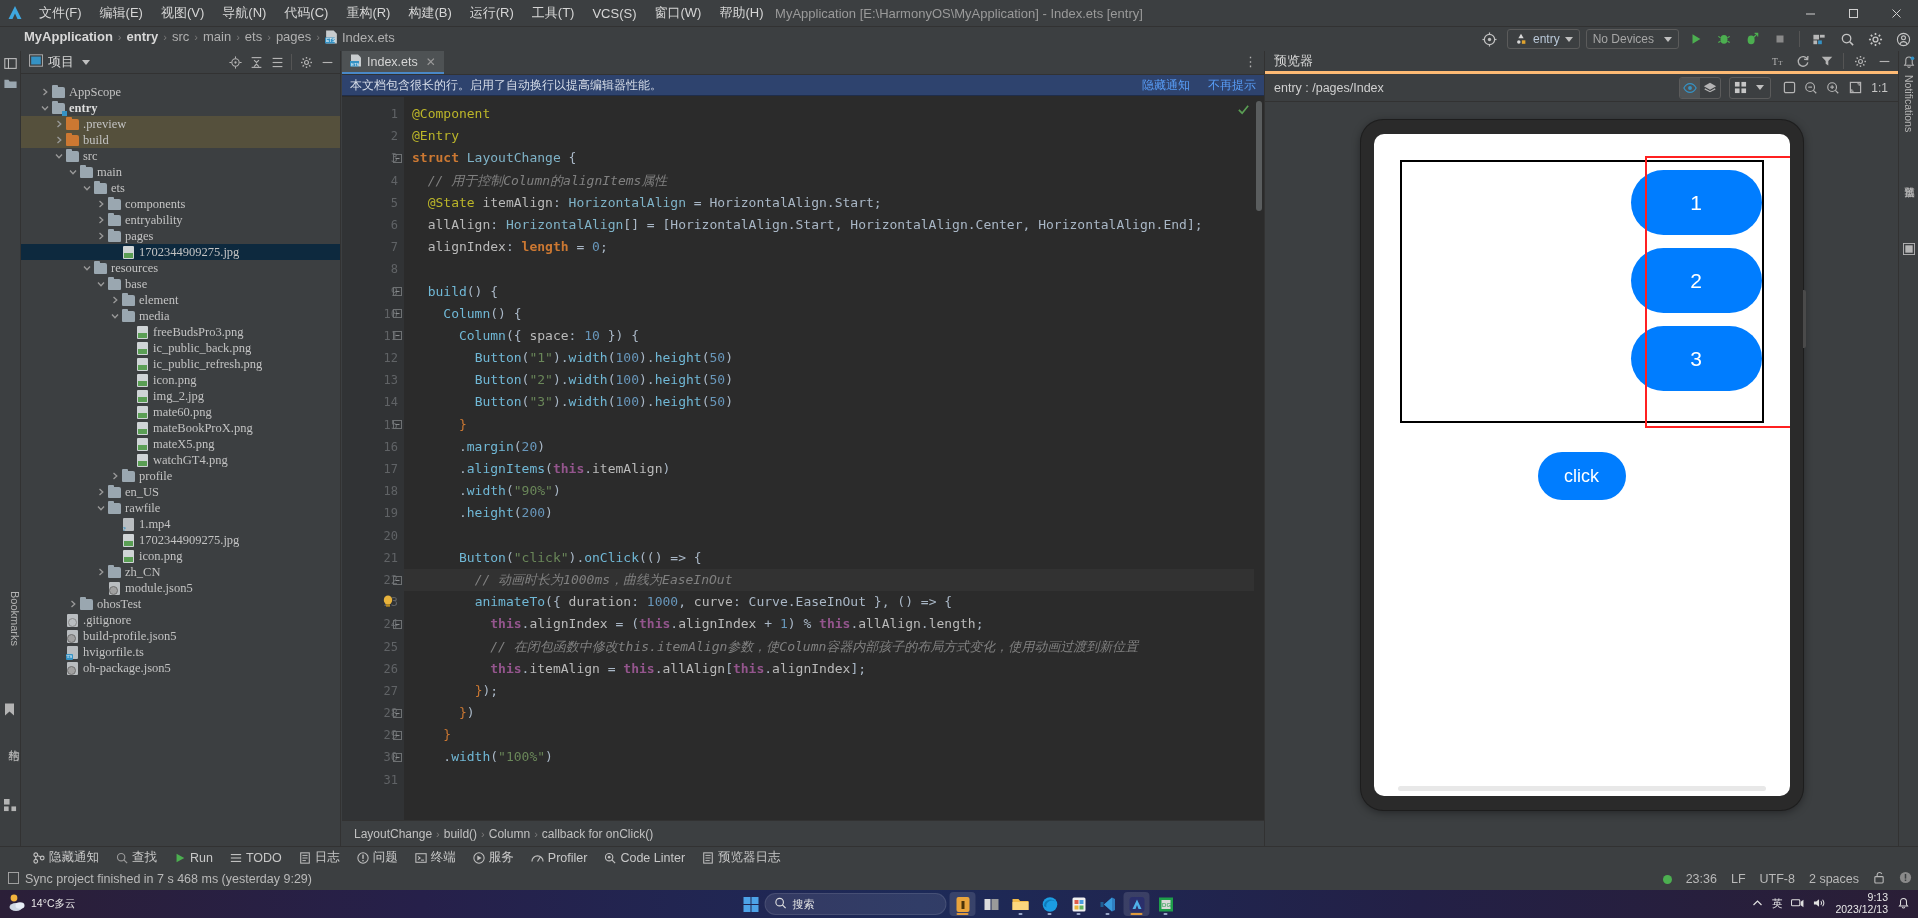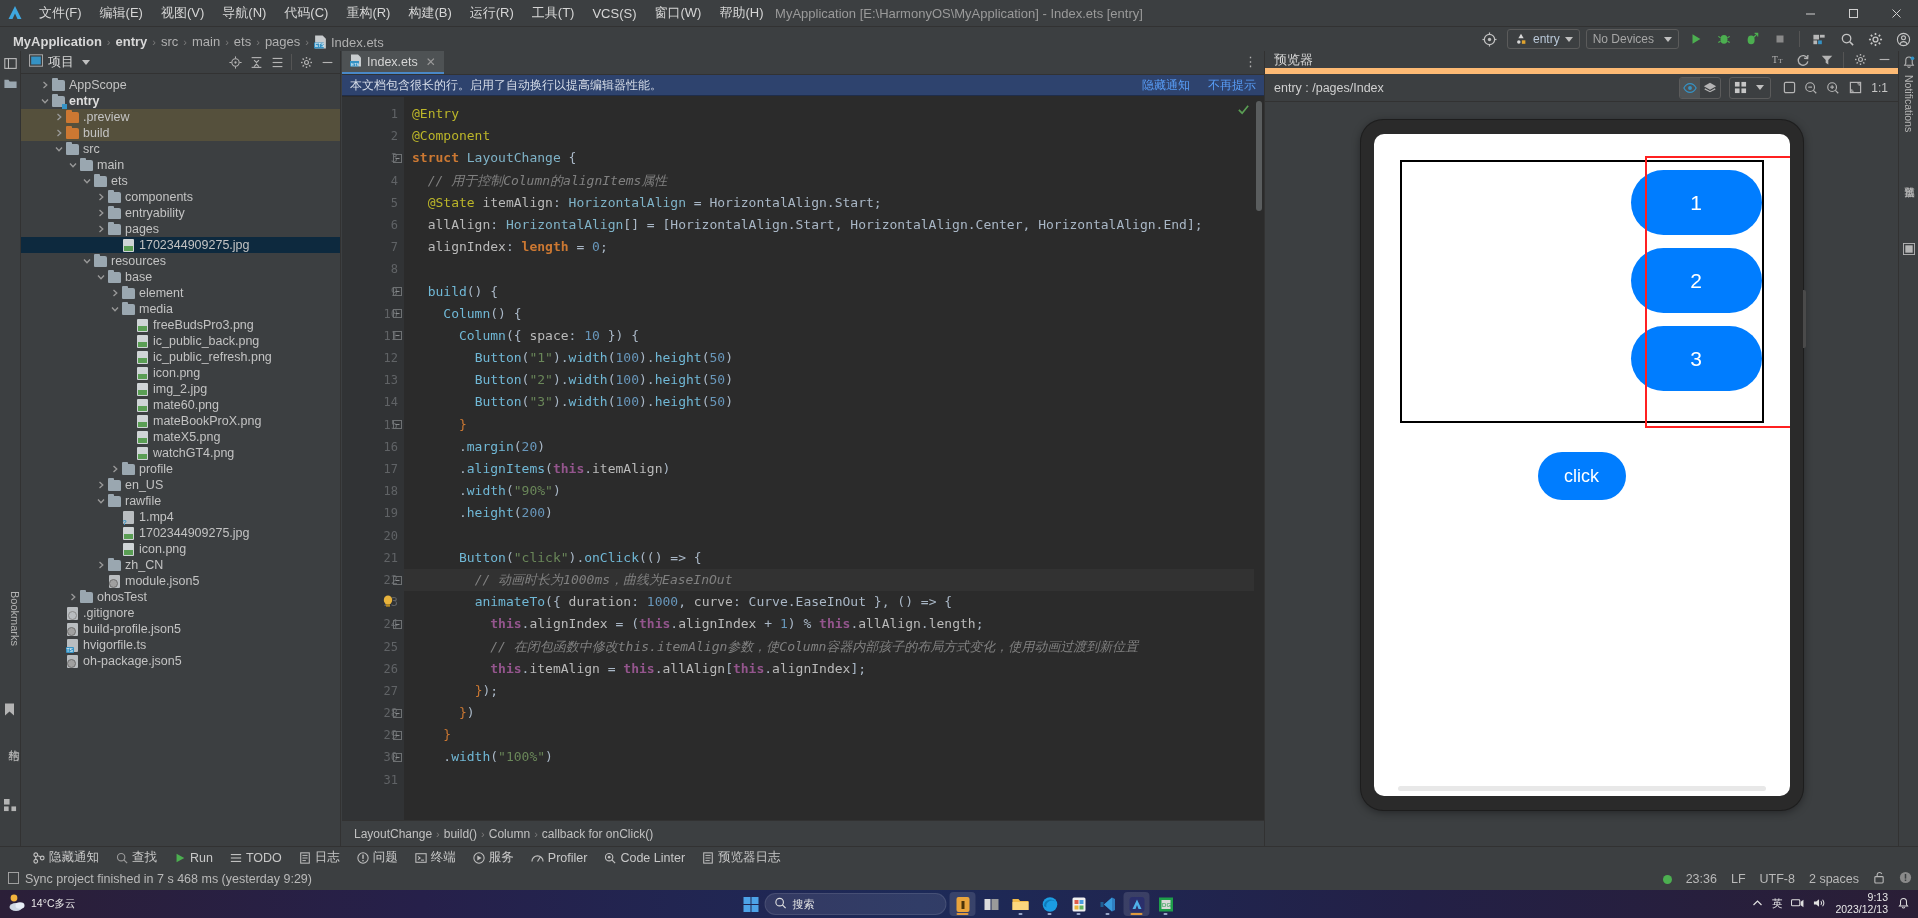--- a/index.html
+++ b/index.html
@@ -27,21 +27,21 @@
   .win-title {
     position:absolute; left:0; right:0; text-align:center; font-size:13px; color:#9a9a9a;
     pointer-events:none;
   }
   .win-ctrl { position:absolute; right:0; top:0; display:flex; height:27px; }
   .win-btn { width:43px; height:27px; display:flex; align-items:center; justify-content:center; color:#cfcfcf; font-size:13px; }
 
   
   .navbar {
     position:absolute; left:0; top:27px; width:1918px; height:24px;
-    background:#3c3f41; display:flex; align-items:flex-end; padding-left:9px;
+    background:#3c3f41; display:flex; align-items:flex-start; padding-left:20px;
   }
   .crumb { display:flex; align-items:center; font-size:13px; color:#b0b0b0; }
   .crumb .seg { padding:1px 4px; white-space:nowrap; }
   .crumb .seg.bold { color:#d8d8d8; font-weight:bold; }
   .crumb .sep { color:#7a7a7a; padding:0 1px; font-size:11px; }
   .ets-badge {
     display:inline-block; width:13px; height:14px; margin-right:4px; position:relative; top:2px;
   }
   .toolbar-right {
     position:absolute; right:4px; top:27px; height:24px;
@@ -76,21 +76,21 @@
     background:#3c3f41; border-right:1px solid #323232;
   }
   .proj-header {
     height:23px; display:flex; align-items:center; padding:0 4px 0 8px;
     border-bottom:1px solid #323232;
   }
   .proj-title { font-size:13px; color:#d6d6d6; margin-left:5px; }
   .proj-header-icons { margin-left:auto; display:flex; align-items:center; gap:3px; }
   .ph-ico { width:18px;height:18px; display:flex; align-items:center; justify-content:center; color:#b4b4b4; }
 
-  .tree { position:absolute; top:24px; left:0; right:0; bottom:0; overflow:hidden; padding-top:2px; }
+  .tree { position:absolute; top:24px; left:0; right:0; bottom:0; overflow:hidden; padding-top:9px;font-family:Liberation Serif, serif; }
   .trow {
     display:flex; align-items:center; height:16px; font-size:12.5px; color:#c3c3c3;
     white-space:nowrap; padding-right:6px; cursor:default;
   }
   .trow.selected { background:#0d293e; }
   .trow.excluded { background:#55503c; }
   .arrow { width:11px; height:11px; flex:0 0 11px; display:flex; align-items:center; justify-content:center; color:#9a9a9a; }
   .arrow svg { display:block; }
   .ticon { width:16px; flex:0 0 16px; display:flex; align-items:center; justify-content:center; margin-right:3px; }
   .tlabel { font-size:12.5px; }
@@ -180,21 +180,21 @@
   }
   .vthumb { position:absolute; right:2px; top:4px; width:6px; height:110px; background:#5a5d5e; border-radius:3px; }
   .checkmark { position:absolute; right:14px; top:52px; color:#5a9e54; font-size:13px; }
 
   
   .preview {
     position:absolute; left:1264px; top:51px; width:634px; height:795px; background:#3c3f41;
     border-left:1px solid #323232;
   }
   .pv-header {
-    height:23px; display:flex; align-items:center; padding:0 4px 0 9px; border-bottom:6px solid #fdba74;
+    height:23px; display:flex; align-items:center; padding:0 4px 0 9px; border-bottom:3px solid #fdba74;
   }
   .pv-title { font-size:13px; color:#d6d6d6; }
   .pv-header .icons { margin-left:auto; display:flex; align-items:center; gap:4px; }
   .pv-sub {
     height:28px; display:flex; align-items:center; padding:0 6px 0 9px; border-bottom:1px solid #323232;
   }
   .pv-path { font-size:12.5px; color:#d0d0d0; }
   .pv-sub .icons { margin-left:auto; display:flex; align-items:center; gap:2px; }
   .pvi { width:20px; height:20px; display:flex; align-items:center; justify-content:center; color:#b4b4b4; font-size:12px; }
   .pvi.active { background:#4e5254; border-radius:3px; color:#3592c4; }
@@ -1055,22 +1055,22 @@
               </svg>
             </div>
             <div class="fold"></div>
           </div>
           <div class="bulb" style="top: 498.4px;"><svg width="12" height="14" viewBox="0 0 12 14">
               <ellipse cx="6" cy="5" rx="4.2" ry="4.6" fill="#e8b33c"></ellipse>
               <rect x="4" y="9.3" width="4" height="2.4" fill="#b88a20"></rect>
             </svg></div>
         </div>
       <div class="codearea" id="codearea">
+          <div class="cline"><span class="k-ann">@Component</span></div>
           <div class="cline"><span class="k-ann">@Entry</span></div>
-          <div class="cline"><span class="k-ann">@Component</span></div>
           <div class="cline"><span class="k-kw">struct</span><span class="k-plain"> </span><span class="k-type">LayoutChange</span><span class="k-plain"> </span><span class="k-brace">{</span></div>
           <div class="cline"><span class="k-plain">  </span><span class="k-cmt">// 用于控制Column的alignItems属性</span></div>
           <div class="cline"><span class="k-plain">  </span><span class="k-ann">@State</span><span class="k-plain"> </span><span class="k-param">itemAlign</span><span class="k-plain">: </span><span class="k-type">HorizontalAlign</span><span class="k-plain"> = </span><span class="k-plain">HorizontalAlign.Start;</span></div>
           <div class="cline"><span class="k-plain">  </span><span class="k-param">allAlign</span><span class="k-plain">: </span><span class="k-type">HorizontalAlign</span><span class="k-brace">[]</span><span class="k-plain"> = </span><span class="k-brace">[</span><span class="k-plain">HorizontalAlign.Start, HorizontalAlign.Center, HorizontalAlign.End</span><span class="k-brace">]</span><span class="k-plain">;</span></div>
           <div class="cline"><span class="k-plain">  </span><span class="k-param">alignIndex</span><span class="k-plain">: </span><span class="k-kw">length</span><span class="k-plain"> = </span><span class="k-num">0</span><span class="k-plain">;</span></div>
           <div class="cline"><span class="k-plain"></span></div>
           <div class="cline"><span class="k-plain">  </span><span class="k-cyan">build</span><span class="k-plain">() </span><span class="k-brace">{</span></div>
           <div class="cline"><span class="k-plain">    </span><span class="k-cyan">Column</span><span class="k-plain">() </span><span class="k-brace">{</span></div>
           <div class="cline"><span class="k-plain">      </span><span class="k-cyan">Column</span><span class="k-plain">(</span><span class="k-brace">{</span><span class="k-plain"> </span><span class="k-param">space</span><span class="k-plain">: </span><span class="k-num">10</span><span class="k-plain"> </span><span class="k-brace">}</span><span class="k-plain">) </span><span class="k-brace">{</span></div>
           <div class="cline"><span class="k-plain">        </span><span class="k-cyan">Button</span><span class="k-plain">(</span><span class="k-str">"1"</span><span class="k-plain">).</span><span class="k-cyan">width</span><span class="k-plain">(</span><span class="k-num">100</span><span class="k-plain">).</span><span class="k-cyan">height</span><span class="k-plain">(</span><span class="k-num">50</span><span class="k-plain">)</span></div>

